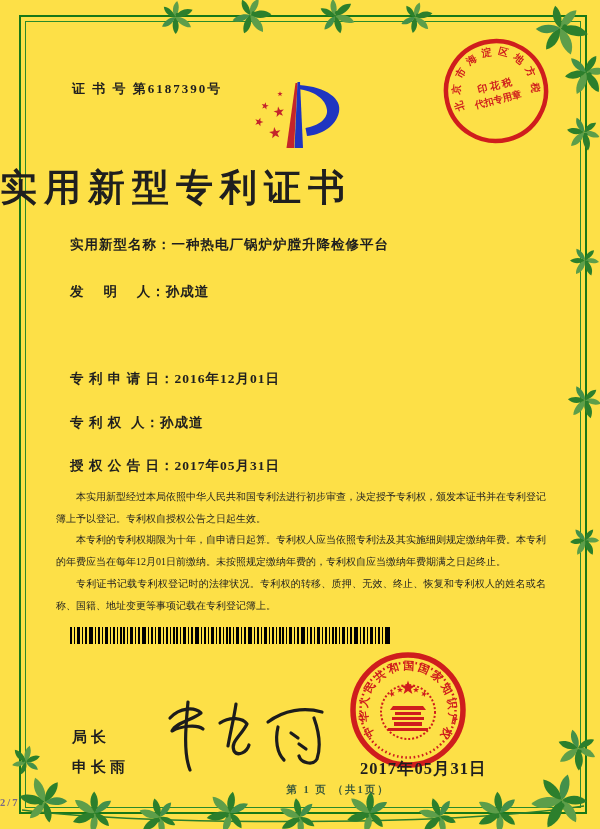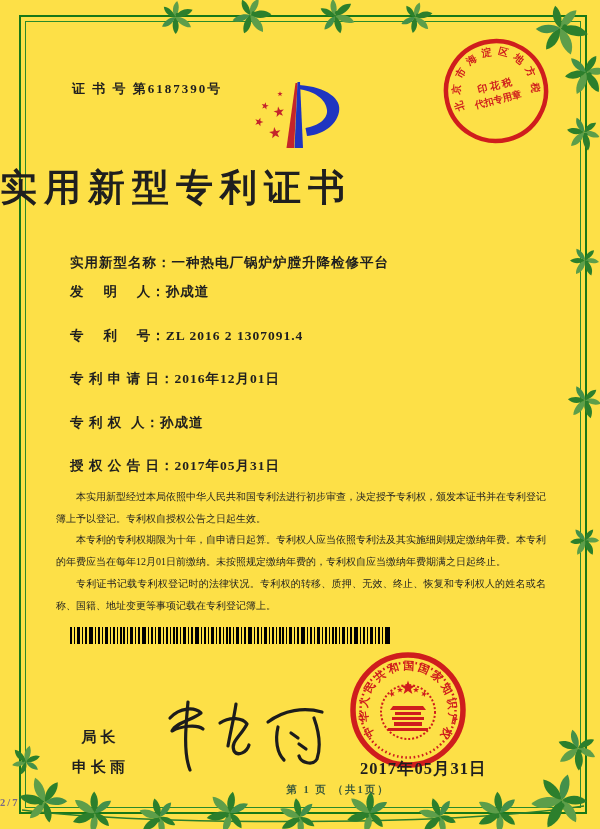--- a/index.html
+++ b/index.html
@@ -15,30 +15,30 @@
   .ornaments{position:absolute;left:0;top:0;width:600px;height:829px;pointer-events:none;}
 
   .cert-no{position:absolute;left:72px;top:80px;font-size:13px;letter-spacing:2px;font-weight:600;}
   .logo{position:absolute;left:242px;top:78px;width:120px;height:92px;}
   .tax-seal{position:absolute;left:441px;top:36px;width:110px;height:110px;}
 
   .title{position:absolute;left:0;top:163px;width:100%;
     font-size:37px;font-weight:700;letter-spacing:7px;}
 
   .field{position:absolute;left:70px;font-size:13.5px;font-weight:600;letter-spacing:1px;white-space:pre;}
-  .f0{top:254px}.f1{top:283px}.f2{top:327px}.f3{top:370px}.f4{top:414px}.f5{top:457px}
+  .f0{top:236px}.f1{top:283px}.f2{top:327px}.f3{top:370px}.f4{top:414px}.f5{top:457px}
 
   .body-text{position:absolute;left:56px;top:486px;width:490px;
     font-size:10px;line-height:21.7px;text-align:justify;}
   .body-text p{margin:0;text-indent:2em;font-weight:500;}
 
   .barcode{position:absolute;left:70px;top:627px;width:320px;height:17px;}
 
   .director{position:absolute;left:72px;top:722px;font-size:15px;font-weight:600;
-    letter-spacing:4px;line-height:30px;text-align:center;}
+    letter-spacing:4px;line-height:30px;}
   .signature{position:absolute;left:150px;top:692px;width:200px;height:86px;}
 
   .cnipa-seal{position:absolute;left:348px;top:650px;width:120px;height:120px;}
   .grant-date{position:absolute;left:360px;top:758px;font-size:16.5px;font-weight:700;
     letter-spacing:1px;z-index:5;}
 
   .footer-page{position:absolute;left:0;top:783px;width:100%;text-align:center;
     font-size:10.5px;color:#3c5a3c;letter-spacing:2px;font-weight:600;margin-left:38px;}
   .footer-ind{position:absolute;left:0;top:797px;width:100%;text-align:left;
     font-size:10.5px;color:#7a6a85;letter-spacing:2px;font-weight:700;}
@@ -118,21 +118,20 @@
       </text>
       <text x="55" y="53" text-anchor="middle" font-size="10" font-weight="bold">印 花 税</text>
       <text x="55" y="67" text-anchor="middle" font-size="9.5" font-weight="bold">代扣专用章</text>
     </g>
   </svg>
 
   <div class="title">实用新型专利证书</div>
 
   <div class="field f0"><span>实用新型名称：</span><span>一种热电厂锅炉炉膛升降检修平台</span></div>
   <div class="field f1"><span>发　 明 　人：</span><span>孙成道</span></div>
-  <div class="field f2"><span>专　 利 　号：</span><span>ZL 2016 2 1307091.4</span></div>
   <div class="field f3"><span>专 利 申 请 日：</span><span>2016年12月01日</span></div>
   <div class="field f4"><span>专 利 权  人：</span><span>孙成道</span></div>
   <div class="field f5"><span>授 权 公 告 日：</span><span>2017年05月31日</span></div>
 
   <div class="body-text">
     <p>本实用新型经过本局依照中华人民共和国专利法进行初步审查，决定授予专利权，颁发本证书并在专利登记簿上予以登记。专利权自授权公告之日起生效。</p>
     <p>本专利的专利权期限为十年，自申请日起算。专利权人应当依照专利法及其实施细则规定缴纳年费。本专利的年费应当在每年12月01日前缴纳。未按照规定缴纳年费的，专利权自应当缴纳年费期满之日起终止。</p>
     <p>专利证书记载专利权登记时的法律状况。专利权的转移、质押、无效、终止、恢复和专利权人的姓名或名称、国籍、地址变更等事项记载在专利登记簿上。</p>
   </div>
 

